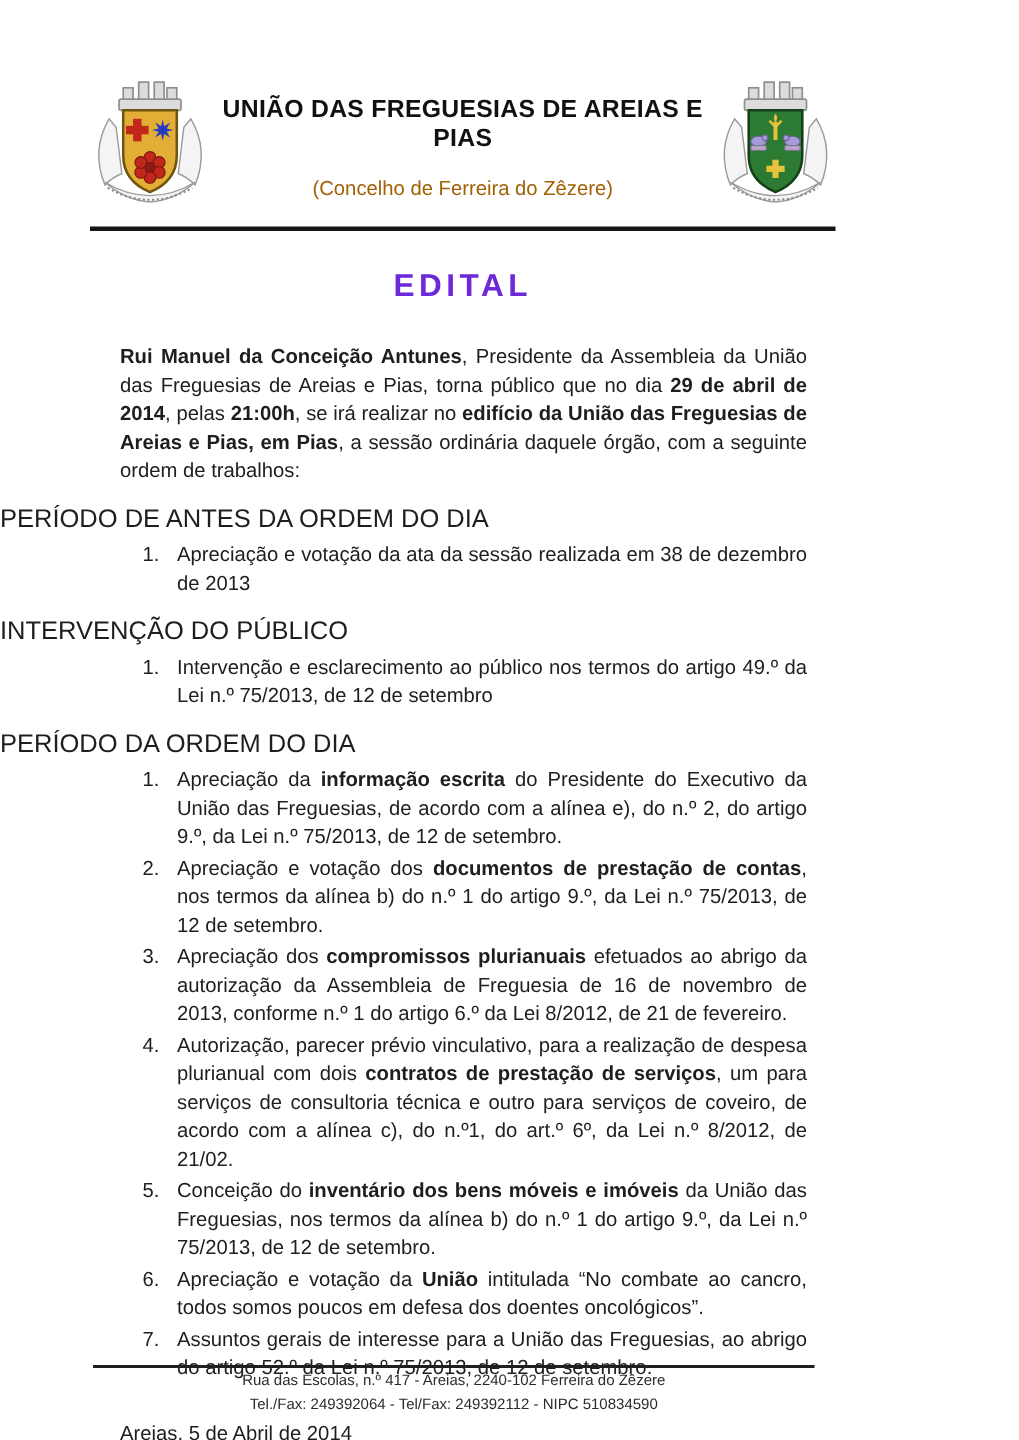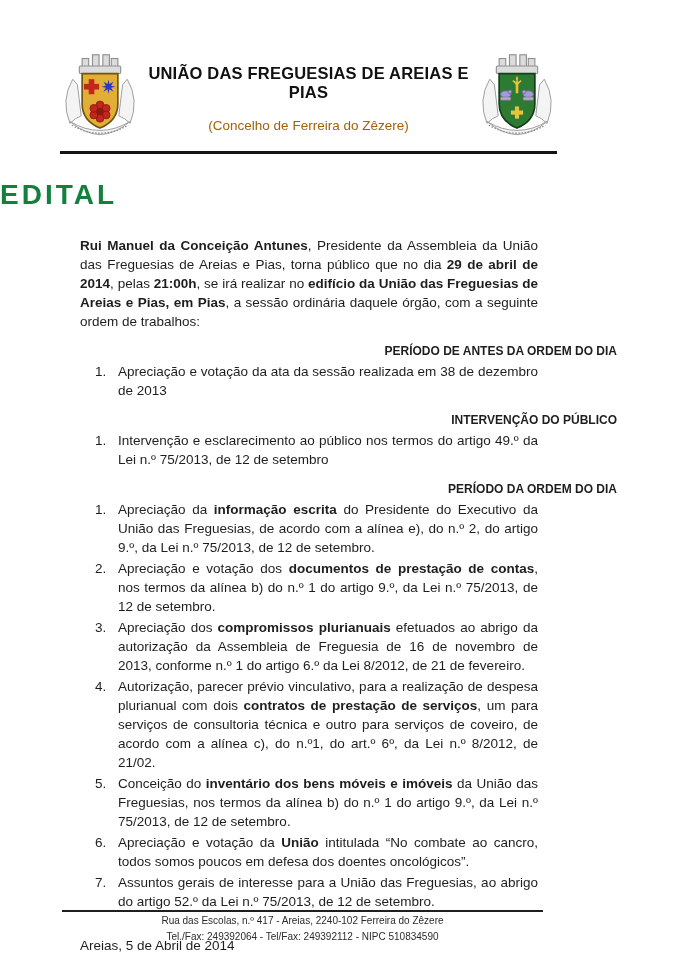--- a/index.html
+++ b/index.html
@@ -13,26 +13,26 @@
 
   
   .header { display: flex; align-items: center; padding: 22px 56px 0 56px; }
   .crest { width: 88px; height: 94px; flex: 0 0 auto; }
   .header-text { flex: 1; text-align: center; padding: 0 4px; }
   .org-title { font-weight: bold; font-size: 16.5px; letter-spacing: 0.2px; color: #111; }
   .org-subtitle { font-size: 13.5px; margin-top: 16px; color: #a16207; }
   .header-rule { height: 3px; background: #141414; margin: 6px 60px 0 60px; }
 
   
-  .doc-title { text-align: left; font-size: 28px; font-weight: bold; letter-spacing: 3px; margin-top: 25px; color: #15803d; }
+  .doc-title { text-align: center; font-size: 21px; font-weight: bold; letter-spacing: 3px; margin-top: 25px; color: #6d28d9; }
   .session-heading { text-align: center; font-size: 14px; font-weight: bold; text-decoration: underline; margin-top: 14px; letter-spacing: 0.2px; }
 
   
   .intro { margin: 25px 79px 0 80px; font-size: 13.5px; line-height: 19px; text-align: justify; }
-  .section-heading { text-align: right; font-weight: bold; font-size: 12px; margin-top: 13px; }
+  .section-heading { text-align: left; font-weight: normal; font-size: 17px; margin-top: 13px; }
   .list { margin-top: 4px; }
   .item { display: flex; margin: 0 79px 2px 95px; font-size: 13.5px; line-height: 19px; }
   .num { flex: 0 0 23px; }
   .txt { flex: 1; text-align: justify; }
 
   .date-line { margin: 27px 80px 0 80px; font-size: 13.5px; }
 
   .sig-block { margin-top: 23px; text-align: center; font-size: 13.5px; padding-left: 42px; }
   .sig-line { width: 228px; margin: 15px auto 4px auto; border-top: 2px dashed #4b4b4b; height: 0; }
 

